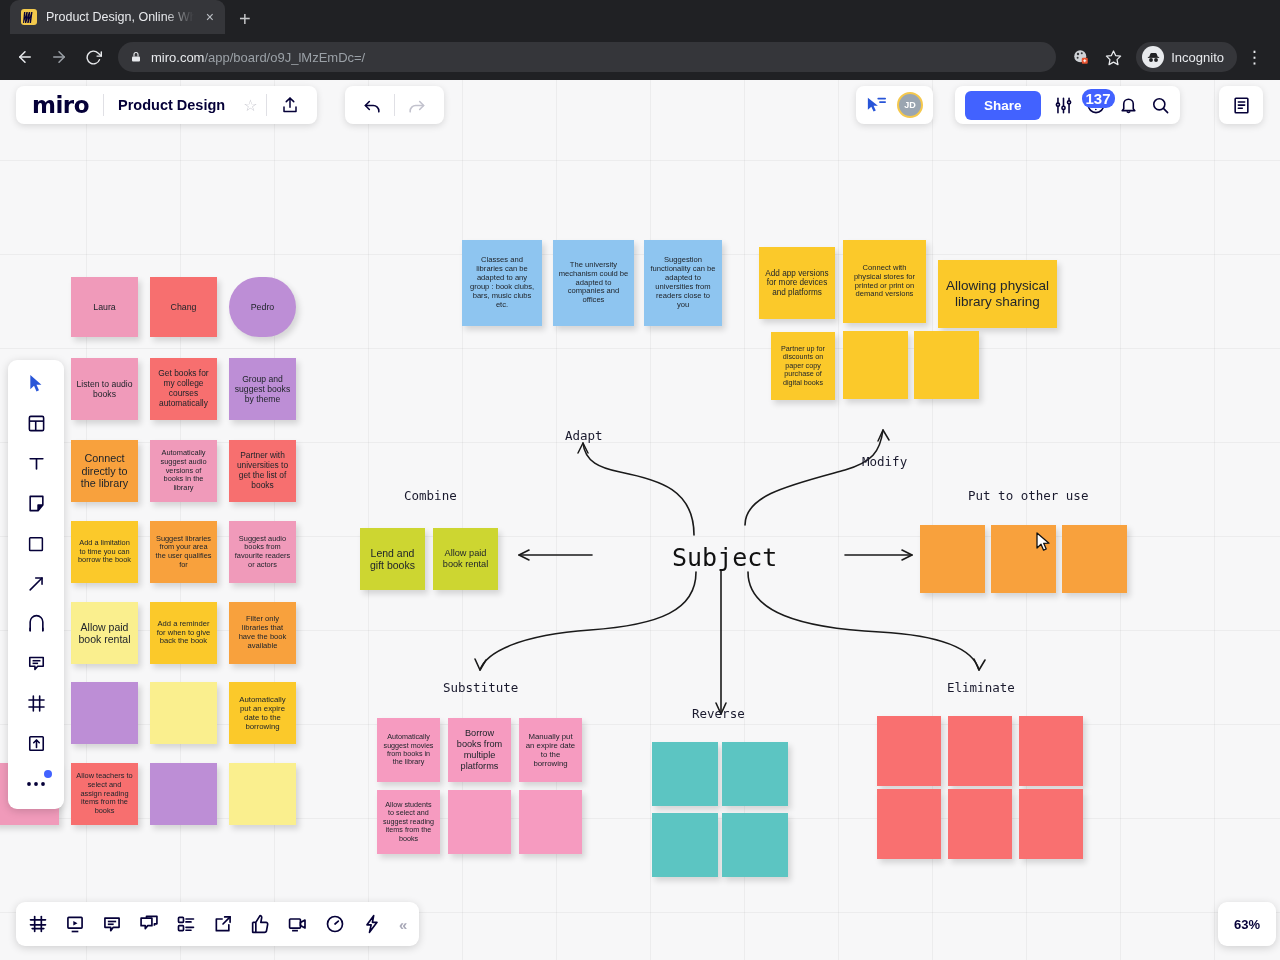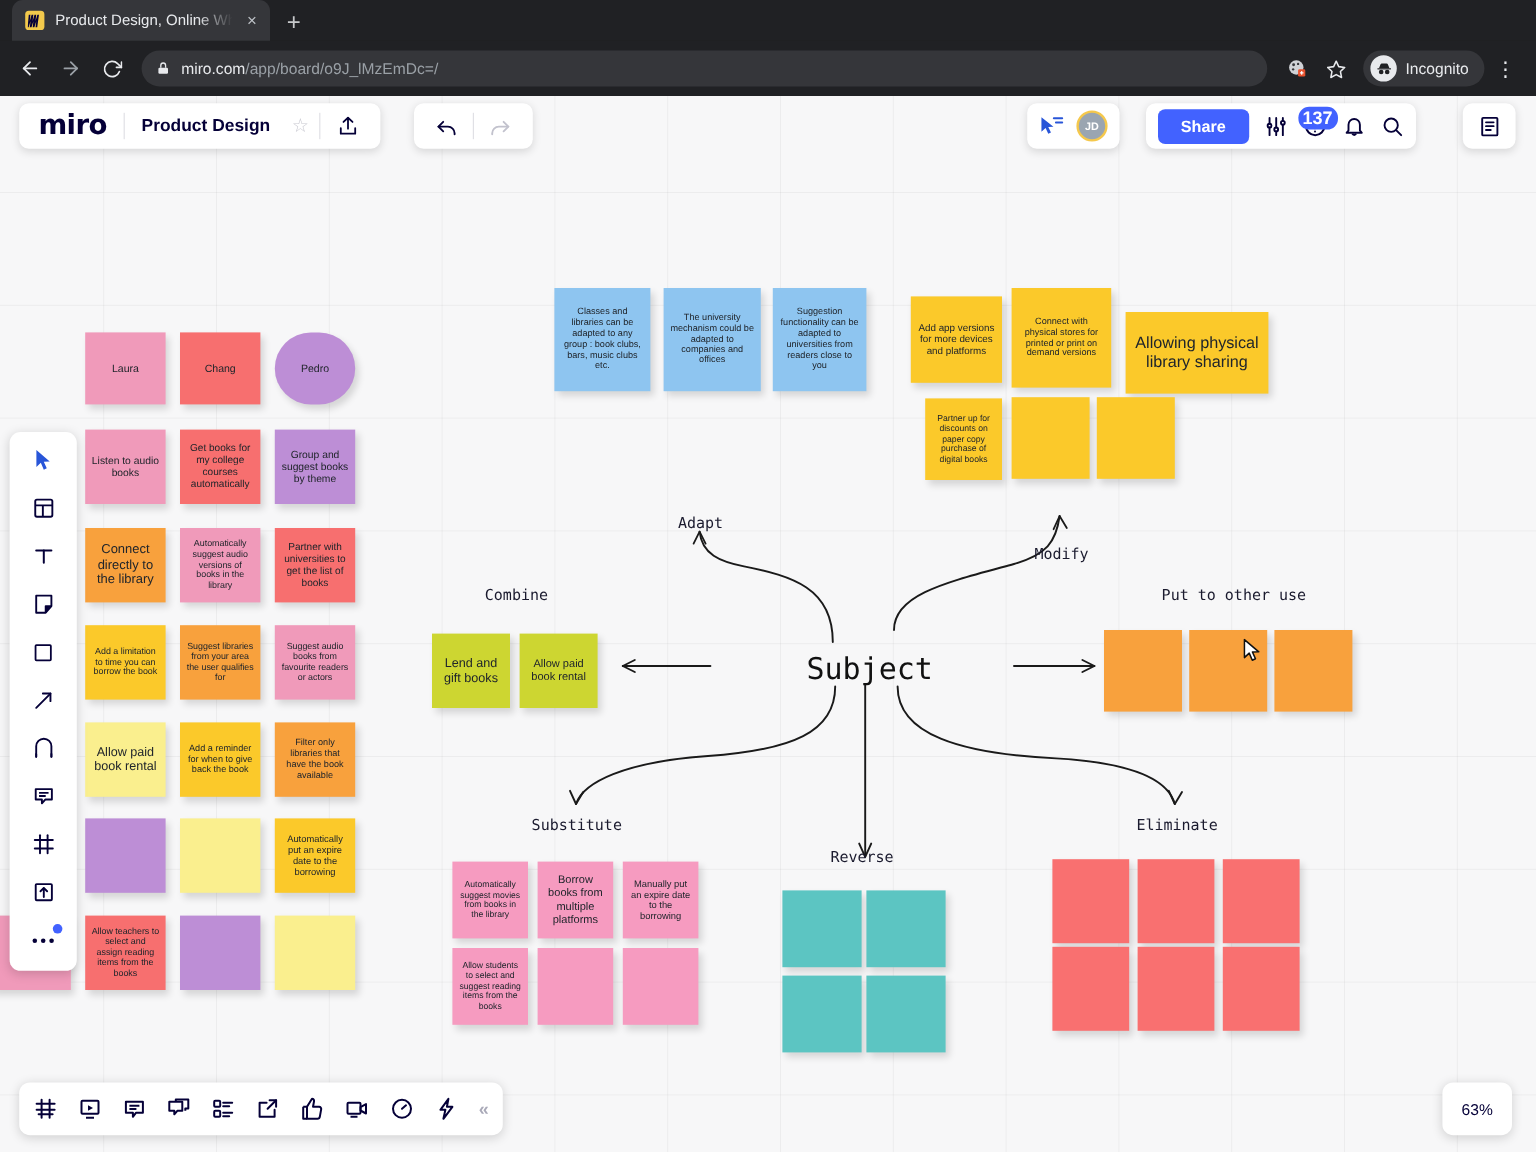--- a/index.html
+++ b/index.html
@@ -136,24 +136,24 @@
 
   
   .toolbar-bottom {
     position: absolute; left: 16px; bottom: 14px; height: 44px;
     background:#fff; border-radius: 9px; box-shadow: 0 2px 9px rgba(0,0,0,.16);
     display:flex; align-items:center; padding: 0 12px; gap: 17px; z-index: 30;
   }
   .bt-item { display:flex; align-items:center; justify-content:center; cursor:pointer; color:#050038; }
   .chev { color:#a9a9b8; font-size: 15px; font-weight:700; }
   .zoom-box {
-    position:absolute; right: 20px; bottom: 14px; height: 44px; min-width: 58px;
+    position:absolute; right: 4px; bottom: 14px; height: 44px; min-width: 58px;
     background:#fff; border-radius: 9px; box-shadow: 0 2px 9px rgba(0,0,0,.16);
     display:flex; align-items:center; justify-content:center;
-    font-size: 13px; font-weight:400; color:#050038; z-index: 30; cursor:pointer;margin-left:48px;
+    font-size: 13px; font-weight:700; color:#050038; z-index: 30; cursor:pointer;margin-left:48px;
   }
 
   
   .dlabel {
     position:absolute; font-family: "DejaVu Sans Mono", monospace;
     font-size: 12.5px; color: #1a1a2e; white-space: nowrap;
   }
   .subject-label {
     position:absolute; font-family:"DejaVu Sans Mono", monospace;
     font-size: 25px; color:#111; white-space:nowrap;

